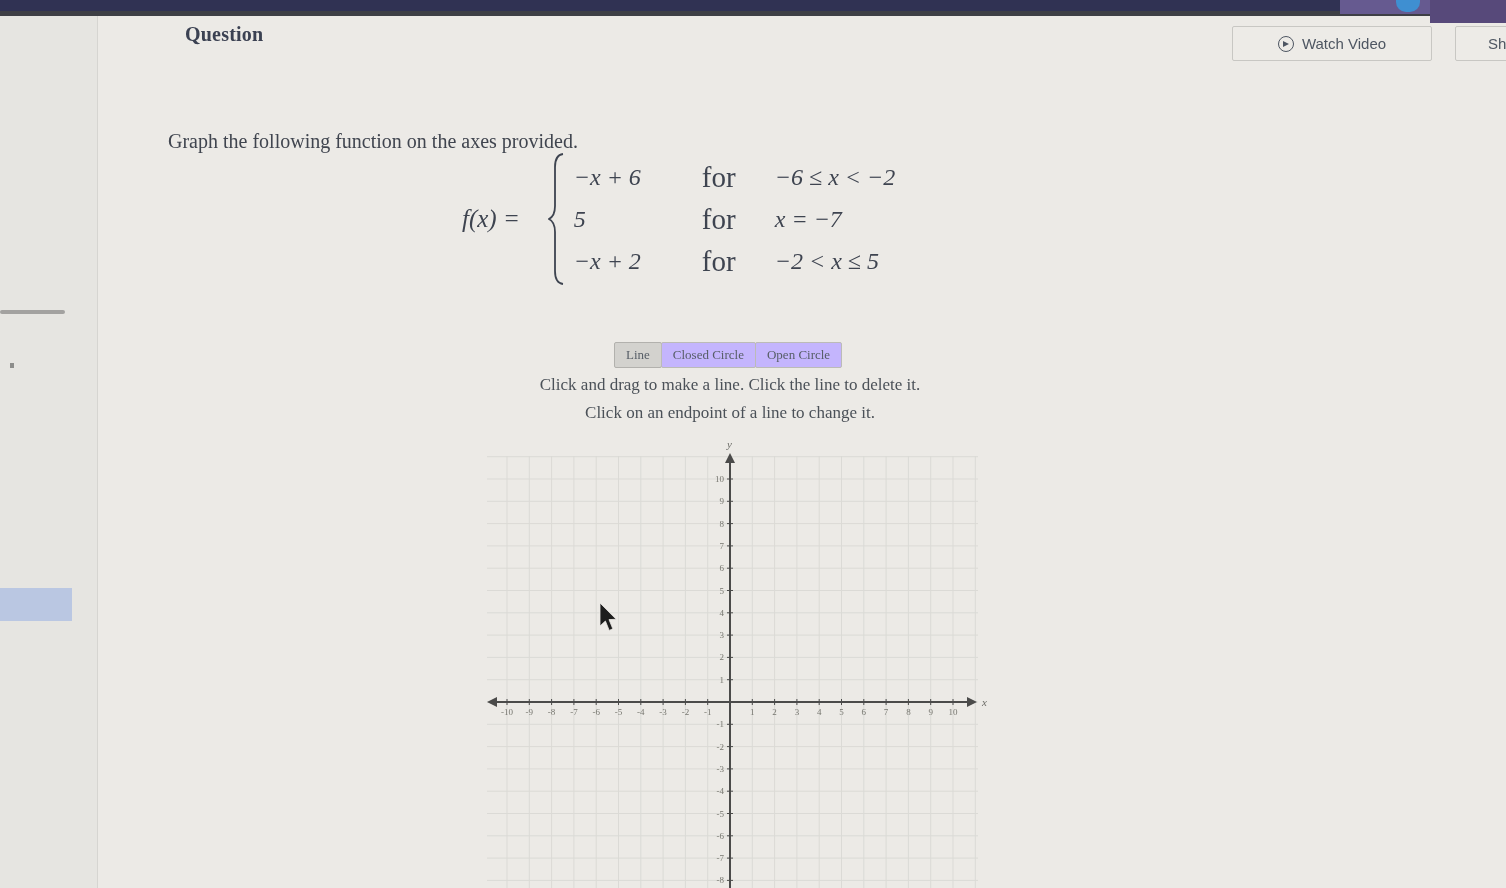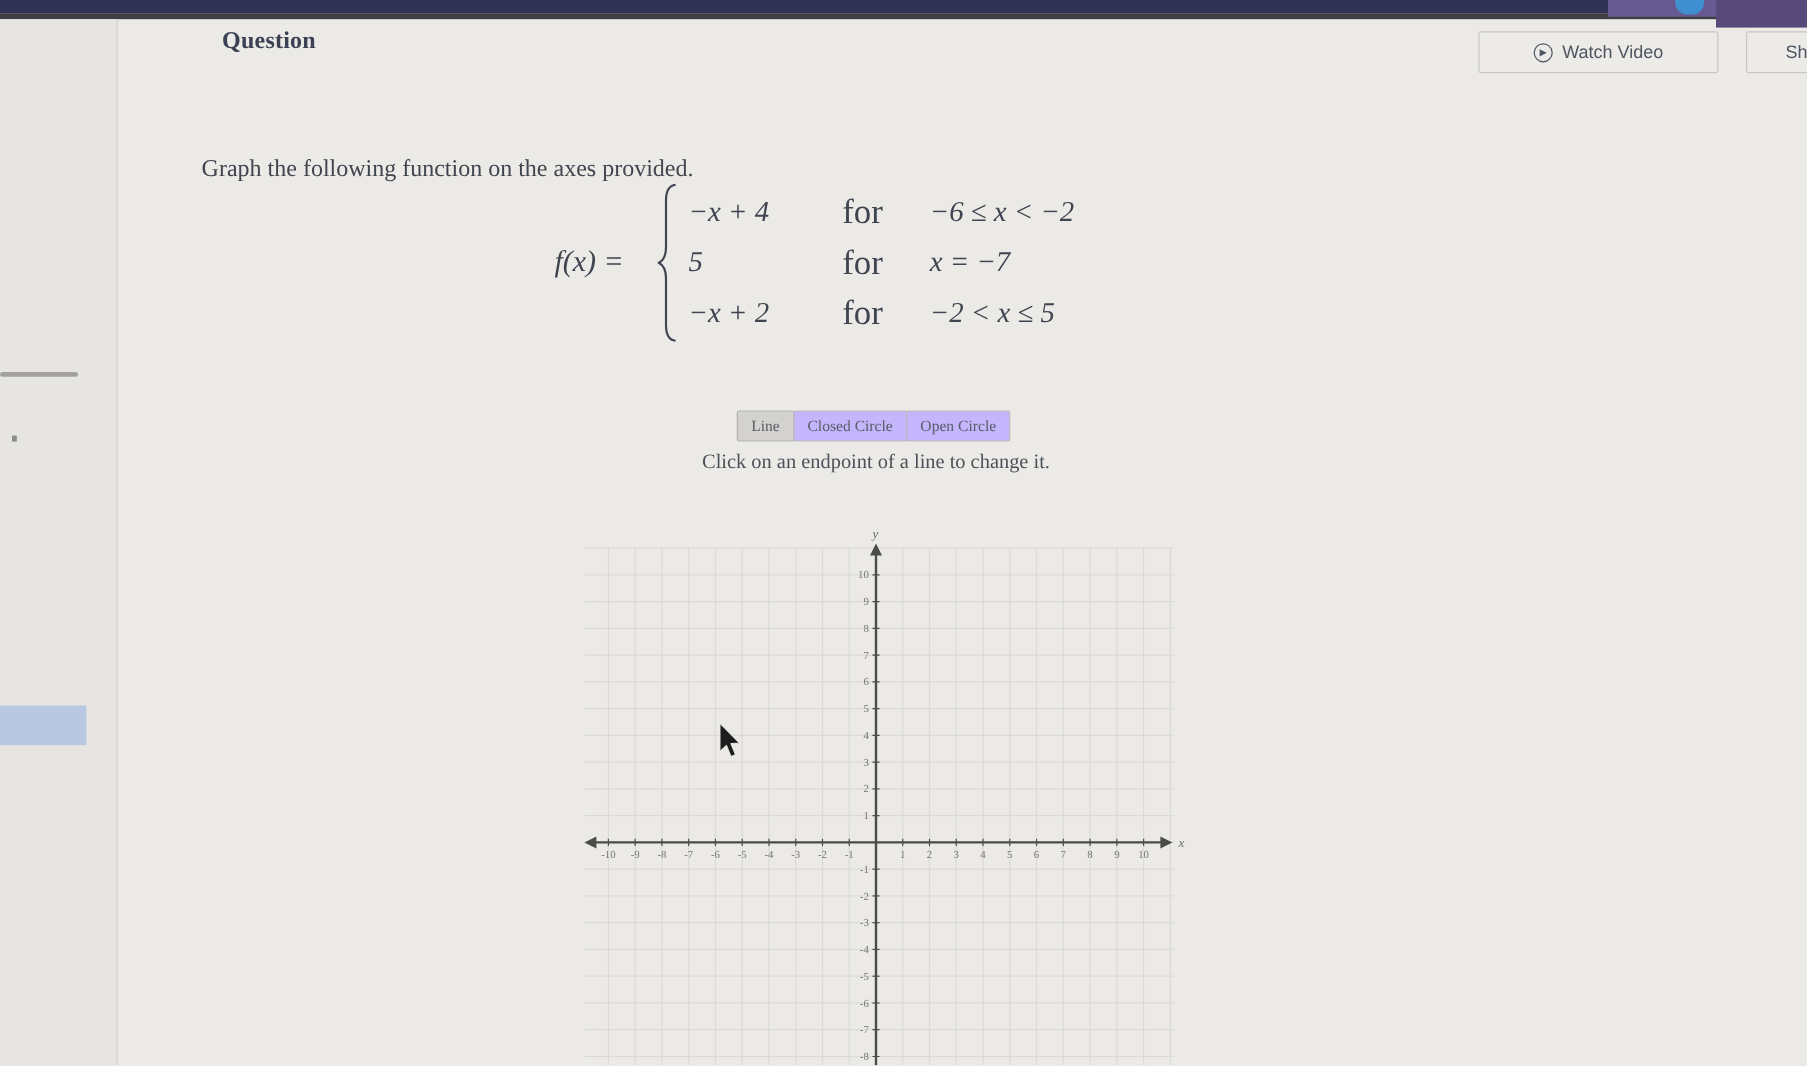--- a/index.html
+++ b/index.html
@@ -86,39 +86,40 @@
 </div>
 
 <div class="prompt">Graph the following function on the axes provided.</div>
 
 <div class="func-block">
   <span class="func-lhs">f(x) =</span>
   <svg class="brace-svg" width="18" height="134" viewBox="0 0 18 134">
     <path d="M15,2 Q7,3 7,15 L7,54 Q7,64 1,67 Q7,70 7,80 L7,119 Q7,131 15,132" fill="none" stroke="#3e4450" stroke-width="1.8"></path>
   </svg>
   <div class="piece-table">
-    <div class="piece-cell piece-expr">−x + 4</div>
+    <div class="piece-cell piece-expr">−x + 6</div>
     <div class="piece-cell piece-kw">for</div>
     <div class="piece-cell piece-cond">−6 ≤ x &lt; −2</div>
     <div class="piece-cell piece-expr">5</div>
     <div class="piece-cell piece-kw">for</div>
     <div class="piece-cell piece-cond">x = −7</div>
     <div class="piece-cell piece-expr">−x + 2</div>
     <div class="piece-cell piece-kw">for</div>
     <div class="piece-cell piece-cond">−2 &lt; x ≤ 5</div>
   </div>
 </div>
 
 <div class="tools-row">
   <div class="tool-btn selected">Line</div>
   <div class="tool-btn">Closed Circle</div>
   <div class="tool-btn">Open Circle</div>
 </div>
 
 <div class="instructions">
+  <div>Click and drag to make a line. Click the line to delete it.</div>
   <div>Click on an endpoint of a line to change it.</div>
 </div>
 
 <div class="graph-wrap">
   <svg id="graph-svg" width="505" height="450" viewBox="0 0 505 450">
       <line x1="22" y1="18" x2="22" y2="450" stroke="#dbdad6" stroke-width="1"></line>
       <line x1="44.29999999999998" y1="18" x2="44.29999999999998" y2="450" stroke="#dbdad6" stroke-width="1"></line>
       <line x1="66.6" y1="18" x2="66.6" y2="450" stroke="#dbdad6" stroke-width="1"></line>
       <line x1="88.9" y1="18" x2="88.9" y2="450" stroke="#dbdad6" stroke-width="1"></line>
       <line x1="111.19999999999999" y1="18" x2="111.19999999999999" y2="450" stroke="#dbdad6" stroke-width="1"></line>

